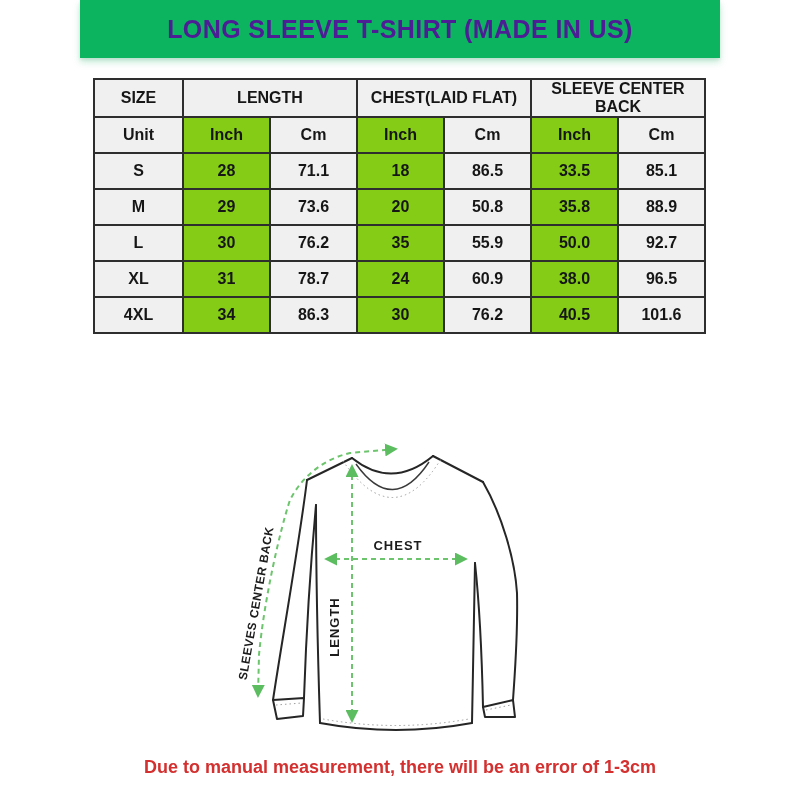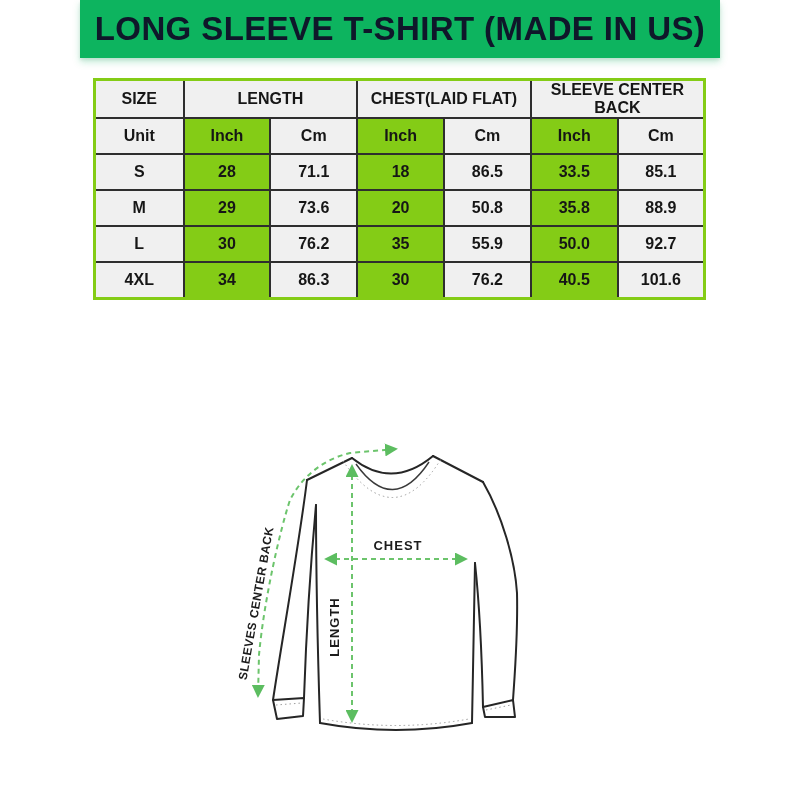--- a/index.html
+++ b/index.html
@@ -3,25 +3,25 @@
 <meta charset="utf-8">
 <style>
   html,body{margin:0;padding:0;background:#fff;}
   body{width:800px;height:800px;font-family:"Liberation Sans",sans-serif;-webkit-font-smoothing:antialiased;}
   .page{position:relative;width:800px;height:800px;background:#fff;overflow:hidden;}
 
   
   .banner{position:absolute;left:80px;top:0;width:640px;height:58px;background:#0db45f;
           display:flex;align-items:center;justify-content:center;
           box-shadow:0 4px 7px rgba(13,180,95,.25),0 2px 3px rgba(0,0,0,.08);}
-  .banner h1{margin:7px;color:#0f172a;font-size:33px;font-weight:700;letter-spacing:.4px;white-space:nowrap;}
+  .banner h1{margin:7px;color:#4c1d95;font-size:25px;font-weight:700;letter-spacing:.4px;white-space:nowrap;}
 
   
   table.size-table{position:absolute;left:93px;top:78px;width:613px;border-collapse:collapse;
-                   table-layout:fixed;border:3px solid #84cc16;}
+                   table-layout:fixed;border:1px solid #84cc16;}
   .size-table th,.size-table td{border:2px solid #2e2e2e;height:34px;text-align:center;vertical-align:middle;
                    font-size:16px;font-weight:700;color:#161616;padding:0;background:#84cc16;}
   .size-table .g{background:#f0f0f0;}
   col.w-size{width:89px;}
 
   
   svg.diagram{position:absolute;left:210px;top:440px;}
   .outline{fill:none;stroke:#262626;stroke-width:2;stroke-linecap:round;stroke-linejoin:round;}
   .thin{fill:none;stroke:#3a3a3a;stroke-width:1.4;}
   .stitch{fill:none;stroke:#9f9f9f;stroke-width:1;stroke-dasharray:1.5 3;}
@@ -92,20 +92,29 @@
       <tr>
         <td class="g">L</td>
         <td>30</td>
         <td class="g">76.2</td>
         <td>35</td>
         <td class="g">55.9</td>
         <td>50.0</td>
         <td class="g">92.7</td>
       </tr>
       <tr>
+        <td class="g">XL</td>
+        <td>31</td>
+        <td class="g">78.7</td>
+        <td>24</td>
+        <td class="g">60.9</td>
+        <td>38.0</td>
+        <td class="g">96.5</td>
+      </tr>
+      <tr>
         <td class="g">4XL</td>
         <td>34</td>
         <td class="g">86.3</td>
         <td>30</td>
         <td class="g">76.2</td>
         <td>40.5</td>
         <td class="g">101.6</td>
       </tr>
     </tbody>
   </table>
@@ -146,14 +155,15 @@
       <path class="meas" marker-start="url(#ah)" marker-end="url(#ah)" d="M186,9 L140,13 C110,20 90,40 80,60 C70,90 54,160 49,215 L48,256"></path>
       <path class="meas" marker-start="url(#ah)" marker-end="url(#ah)" d="M116,119 L256,119"></path>
       <path class="meas" marker-start="url(#ah)" marker-end="url(#ah)" d="M142,26 L142,281"></path>
 
       <text class="mlabel" x="188" y="110">CHEST</text>
       <text class="mlabel" transform="translate(129,187) rotate(-90)">LENGTH</text>
       <text class="mlabel small" transform="translate(50,164) rotate(-80)">SLEEVES CENTER BACK</text>
     </g>
   </svg>
 
+  <p class="note" style="color: rgb(211, 48, 47);">Due to manual measurement, there will be an error of 1-3cm</p>
 
 </div>
 
 </body></html>

